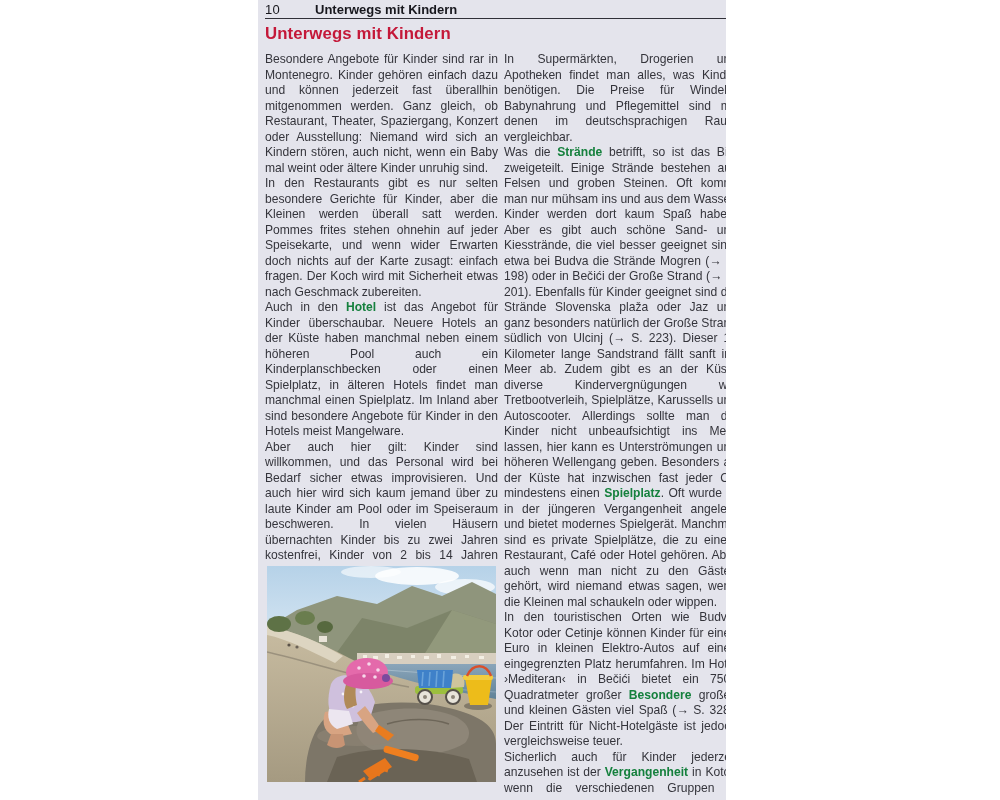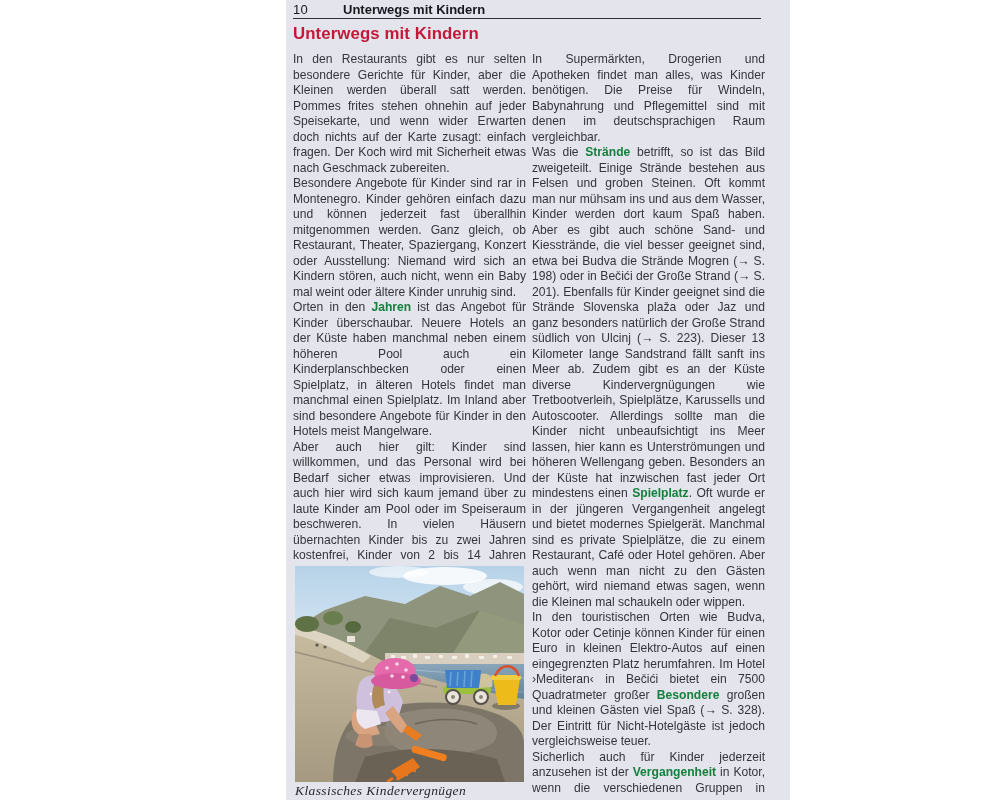--- a/index.html
+++ b/index.html
@@ -1,22 +1,22 @@
 <!DOCTYPE html>
 <html lang="de" style="--accent: #c41839; --page-bg: #e4e4ec;"><head>
 <meta charset="utf-8">
 <style>
   html,body{margin:0;padding:0;}
   body{
     width:1000px;height:800px;position:relative;background:#ffffff;
     font-family:"Liberation Sans",sans-serif;overflow:hidden;
   }
   .page{
-    position:absolute;left:258px;top:0;width:504px;height:800px;
-    background:var(--page-bg,#e4e4ec);overflow:hidden;margin-left:28px;
+    position:absolute;left:258px;top:0;width:468px;height:800px;
+    background:var(--page-bg,#e4e4ec);overflow:hidden;
   }
   .running-header{
     position:absolute;left:7px;top:1px;width:468px;height:17px;
     border-bottom:1.6px solid #303038;color:#17171d;font-size:13px;
   }
   .page-number{position:absolute;left:0;top:1px;font-weight:400;letter-spacing:.3px;}
   .header-title{position:absolute;left:50px;top:1px;font-weight:700;}
   .main-heading{
     position:absolute;left:7px;top:24px;font-size:16.8px;font-weight:700;
     color:var(--accent,#c41839);letter-spacing:.1px;
@@ -46,23 +46,23 @@
 <div class="page">
 
   <div class="running-header">
     <span class="page-number">10</span>
     <span class="header-title">Unterwegs mit Kindern</span>
   </div>
 
   <h1 class="main-heading" style="margin:0;">Unterwegs mit Kindern</h1>
 
   <div class="col col-left">
+      <p><span>Besondere Angebote für Kinder sind rar in Montenegro. Kinder gehören einfach dazu und können jederzeit fast überallhin mitgenommen werden. Ganz gleich, ob Restaurant, Theater, Spaziergang, Konzert oder Ausstellung: Niemand wird sich an Kindern stören, auch nicht, wenn ein Baby mal weint oder ältere Kinder unruhig sind.</span></p>
       <p><span>In den Restaurants gibt es nur selten besondere Gerichte für Kinder, aber die Kleinen werden überall satt werden. Pommes frites stehen ohnehin auf jeder Speisekarte, und wenn wider Erwarten doch nichts auf der Karte zusagt: einfach fragen. Der Koch wird mit Sicherheit etwas nach Geschmack zubereiten.</span></p>
-      <p><span>Besondere Angebote für Kinder sind rar in Montenegro. Kinder gehören einfach dazu und können jederzeit fast überallhin mitgenommen werden. Ganz gleich, ob Restaurant, Theater, Spaziergang, Konzert oder Ausstellung: Niemand wird sich an Kindern stören, auch nicht, wenn ein Baby mal weint oder ältere Kinder unruhig sind.</span></p>
-      <p><span>Orten in den </span><b>Jahren</b><span> ist das Angebot für Kinder überschaubar. Neuere Hotels an der Küste haben manchmal neben einem höheren Pool auch ein Kinderplanschbecken oder einen Spielplatz, in älteren Hotels findet man manchmal einen Spielplatz. Im Inland aber sind besondere Angebote für Kinder in den Hotels meist Mangelware.</span></p>
+      <p><span>Auch in den </span><b>Hotel</b><span> ist das Angebot für Kinder überschaubar. Neuere Hotels an der Küste haben manchmal neben einem höheren Pool auch ein Kinderplanschbecken oder einen Spielplatz, in älteren Hotels findet man manchmal einen Spielplatz. Im Inland aber sind besondere Angebote für Kinder in den Hotels meist Mangelware.</span></p>
       <p><span>Aber auch hier gilt: Kinder sind willkommen, und das Personal wird bei Bedarf sicher etwas improvisieren. Und auch hier wird sich kaum jemand über zu laute Kinder am Pool oder im Speiseraum beschweren. In vielen Häusern übernachten Kinder bis zu zwei Jahren kostenfrei, Kinder von 2 bis 14 Jahren zahlen oft nur den halben Preis.</span></p>
     </div>
 
   <div class="col col-right">
       <p><span>In Supermärkten, Drogerien und Apotheken findet man alles, was Kinder benötigen. Die Preise für Windeln, Babynahrung und Pflegemittel sind mit denen im deutschsprachigen Raum vergleichbar.</span></p>
       <p><span>Was die </span><b>Strände</b><span> betrifft, so ist das Bild zweigeteilt. Einige Strände bestehen aus Felsen und groben Steinen. Oft kommt man nur mühsam ins und aus dem Wasser, Kinder werden dort kaum Spaß haben. Aber es gibt auch schöne Sand- und Kiesstrände, die viel besser geeignet sind, etwa bei Budva die Strände Mogren (→ S. 198) oder in Bečići der Große Strand (→ S. 201). Ebenfalls für Kinder geeignet sind die Strände Slovenska plaža oder Jaz und ganz besonders natürlich der Große Strand südlich von Ulcinj (→ S. 223). Dieser 13 Kilometer lange Sandstrand fällt sanft ins Meer ab. Zudem gibt es an der Küste diverse Kindervergnügungen wie Tretbootverleih, Spielplätze, Karussells und Autoscooter. Allerdings sollte man die Kinder nicht unbeaufsichtigt ins Meer lassen, hier kann es Unterströmungen und höheren Wellengang geben. Besonders an der Küste hat inzwischen fast jeder Ort mindestens einen </span><b>Spielplatz</b><span>. Oft wurde er in der jüngeren Vergangenheit angelegt und bietet modernes Spielgerät. Manchmal sind es private Spielplätze, die zu einem Restaurant, Café oder Hotel gehören. Aber auch wenn man nicht zu den Gästen gehört, wird niemand etwas sagen, wenn die Kleinen mal schaukeln oder wippen.</span></p>
       <p><span>In den touristischen Orten wie Budva, Kotor oder Cetinje können Kinder für einen Euro in kleinen Elektro-Autos auf einen eingegrenzten Platz herumfahren. Im Hotel ›Mediteran‹ in Bečići bietet ein 7500 Quadratmeter großer </span><b>Besondere</b><span> großen und kleinen Gästen viel Spaß (→ S. 328). Der Eintritt für Nicht-Hotelgäste ist jedoch vergleichsweise teuer.</span></p>
       <p><span>Sicherlich auch für Kinder jederzeit anzusehen ist der </span><b>Vergangenheit</b><span> in Kotor, wenn die verschiedenen Gruppen in prächtigen Kostümen durch die Straßen ziehen.</span></p>
     </div>
 
@@ -180,15 +180,14 @@
       </g>
 
       <g>
         <rect x="116" y="184" width="36" height="7" rx="3" transform="rotate(16 134 188)" fill="#ef7f1f"></rect>
         <path d="M96,205 L118,192 L125,201 L104,214 Z" fill="#e8761c"></path>
         <path d="M98,212 L92,216 M106,208 L102,214 M114,203 L111,210 M121,199 L119,206" stroke="#e8761c" stroke-width="3"></path>
       </g>
     </svg>
   </div>
 
-  <div class="photo-caption">Klassisches Kindervergnügen</div>
 
 </div>
 
 </body></html>

